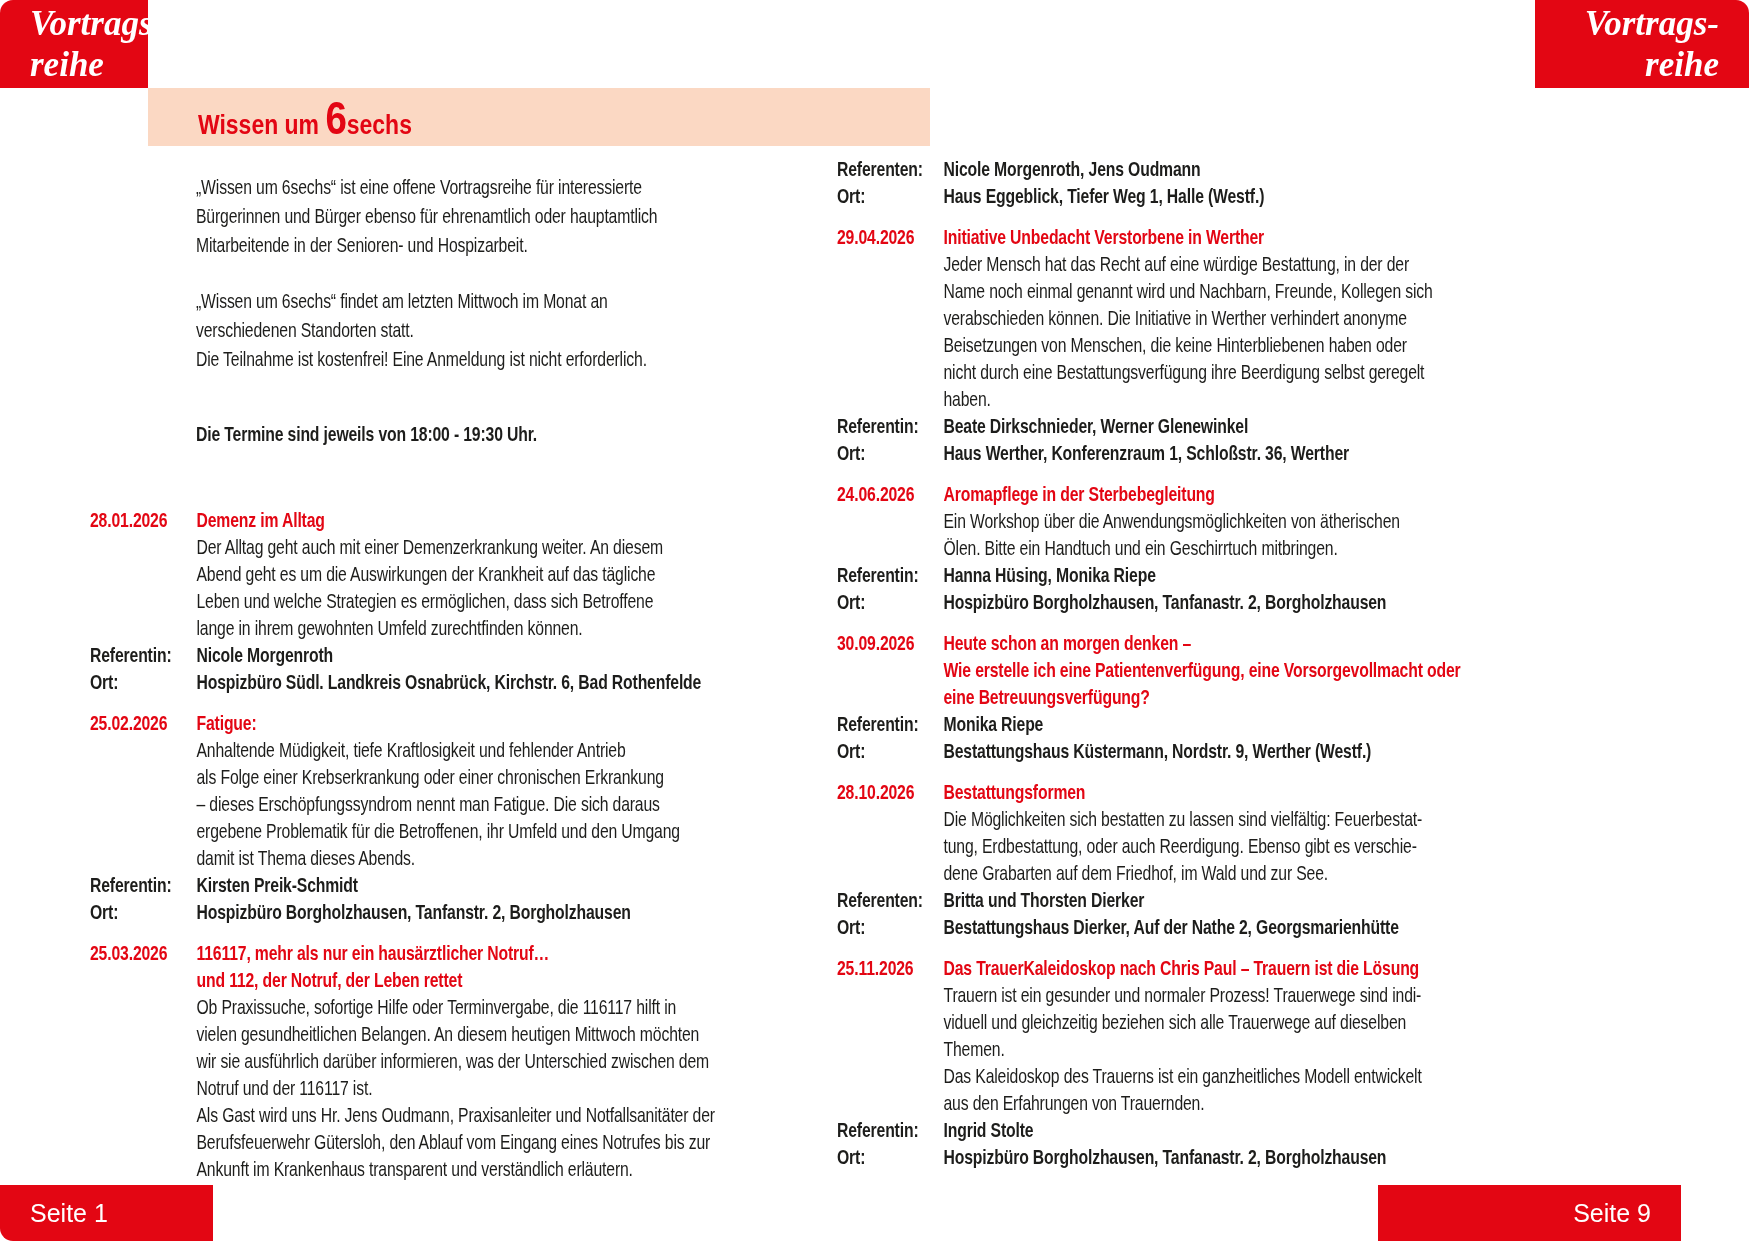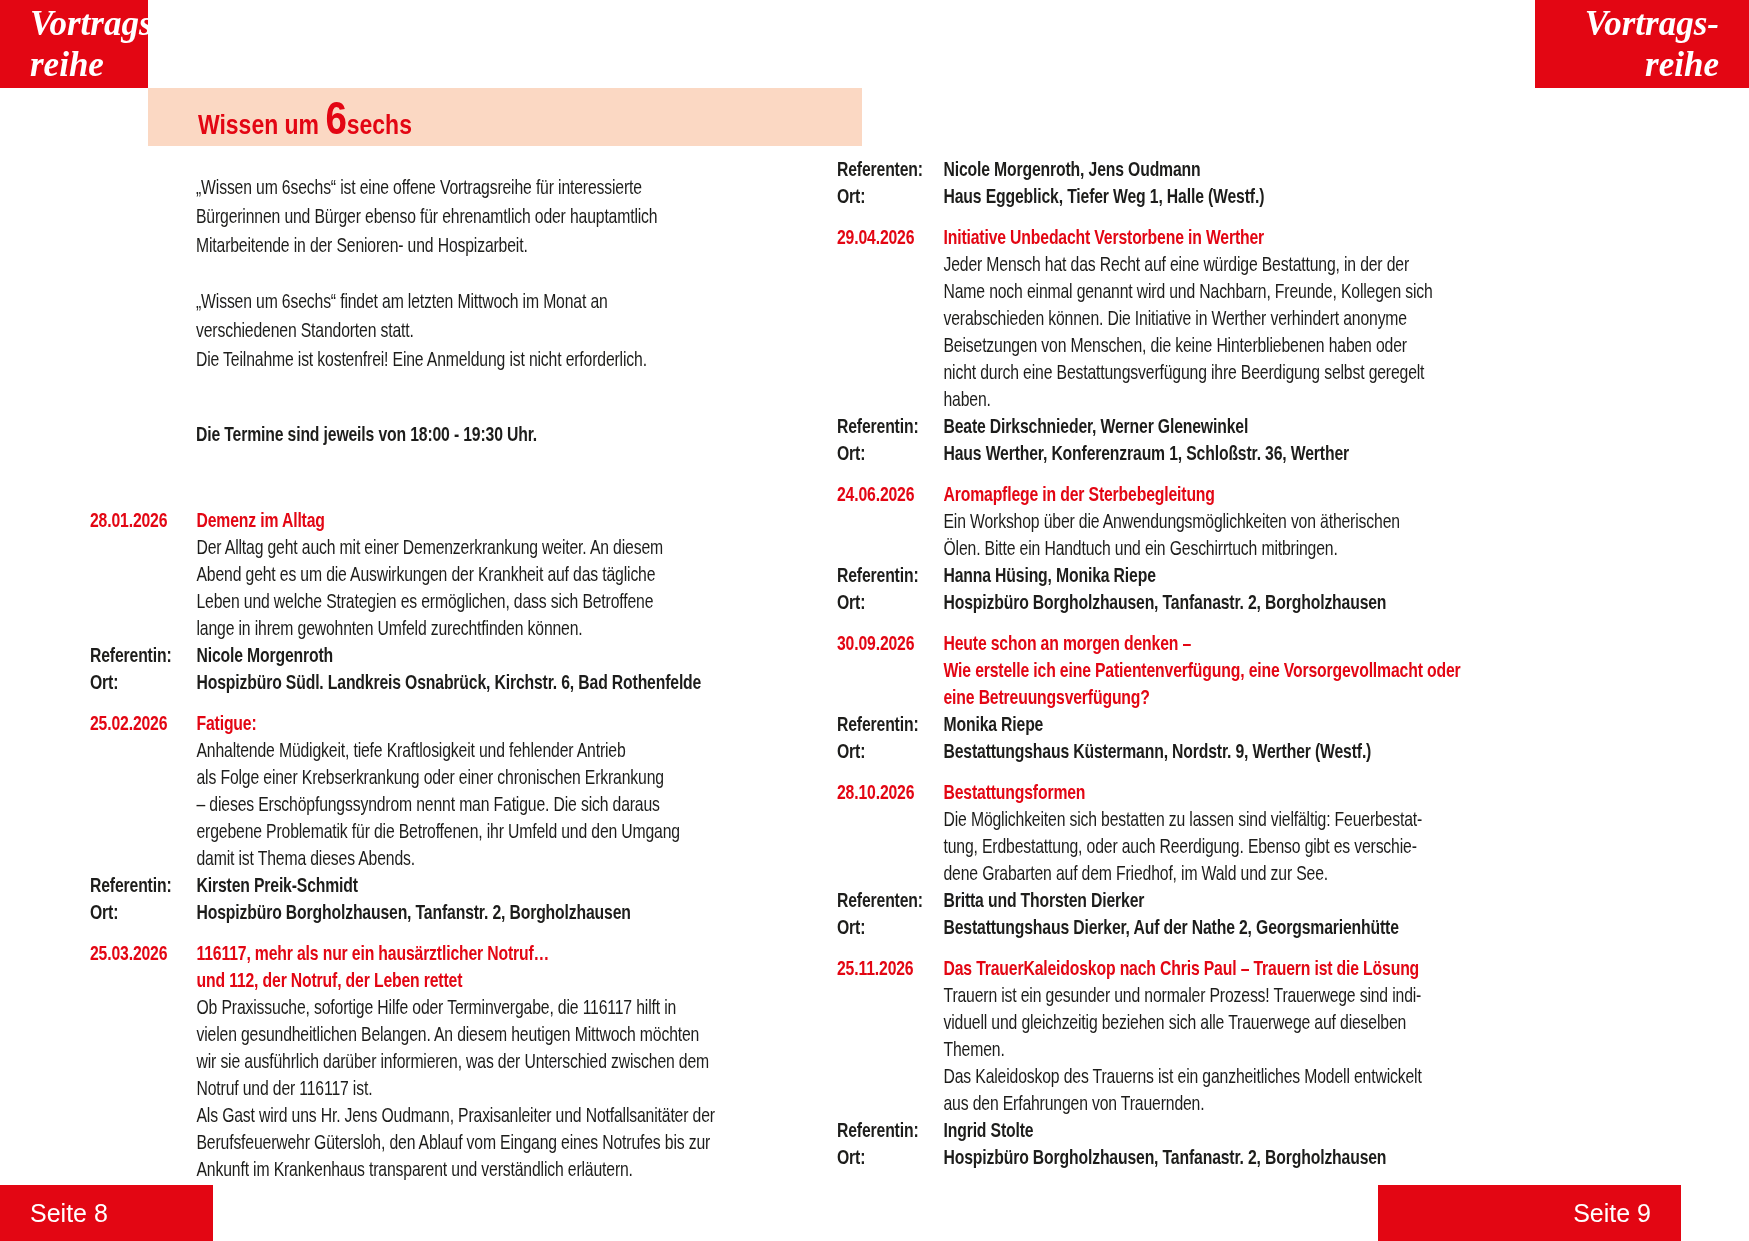--- a/index.html
+++ b/index.html
@@ -1,30 +1,30 @@
 <!DOCTYPE html>
 <html><head>
 <meta charset="utf-8">
 <style>
   html,body{margin:0;padding:0;background:#ffffff;}
   .stage{
     position:relative;width:1749px;height:1241px;background:#ffffff;overflow:hidden;
-    font-family:"Liberation Sans",sans-serif;color:#1d1d1b;
+    font-family:"Liberation Sans",sans-serif;color:#1d1d1b;border-radius:13px;
   }
   
   .banner{
     position:absolute;background:#e30613;color:#ffffff;
     font-family:"Liberation Serif",serif;font-style:italic;font-weight:bold;
     font-size:35px;line-height:41px;box-sizing:border-box;
   }
   .banner-tl{left:0;top:0;width:148px;height:88px;padding:3px 0 0 30px;}
   .banner-tr{left:1535px;top:0;width:214px;height:88px;text-align:right;padding:3px 30px 0 0;}
   
   .title-band{
-    position:absolute;left:148px;top:88px;width:714px;height:58px;
+    position:absolute;left:148px;top:88px;width:782px;height:58px;
     background:#fbd8c3;display:flex;align-items:center;
   }
   .title-inner{
     display:inline-block;margin-left:50px;white-space:nowrap;color:#e30613;font-weight:bold;
     transform:scaleX(0.82);transform-origin:0 50%;
   }
   .t-small{font-size:28px;}
   .t-big{font-size:47px;}
   
   .cond{transform:scaleX(0.75);transform-origin:0 0;letter-spacing:-0.2px;}
@@ -279,16 +279,16 @@
           <div class="c1 bold">Referentin:</div>
           <div class="c2 bold">Ingrid Stolte</div>
         </div>
         <div class="row">
           <div class="c1 bold">Ort:</div>
           <div class="c2 bold">Hospizbüro Borgholzhausen, Tanfanastr. 2, Borgholzhausen</div>
         </div>
       </div>
     </div>
 
-  <div class="footer footer-l">Seite 8</div>
+  <div class="footer footer-l">Seite 1</div>
   <div class="footer footer-r">Seite 9</div>
 
 </div>
 
 </body></html>

